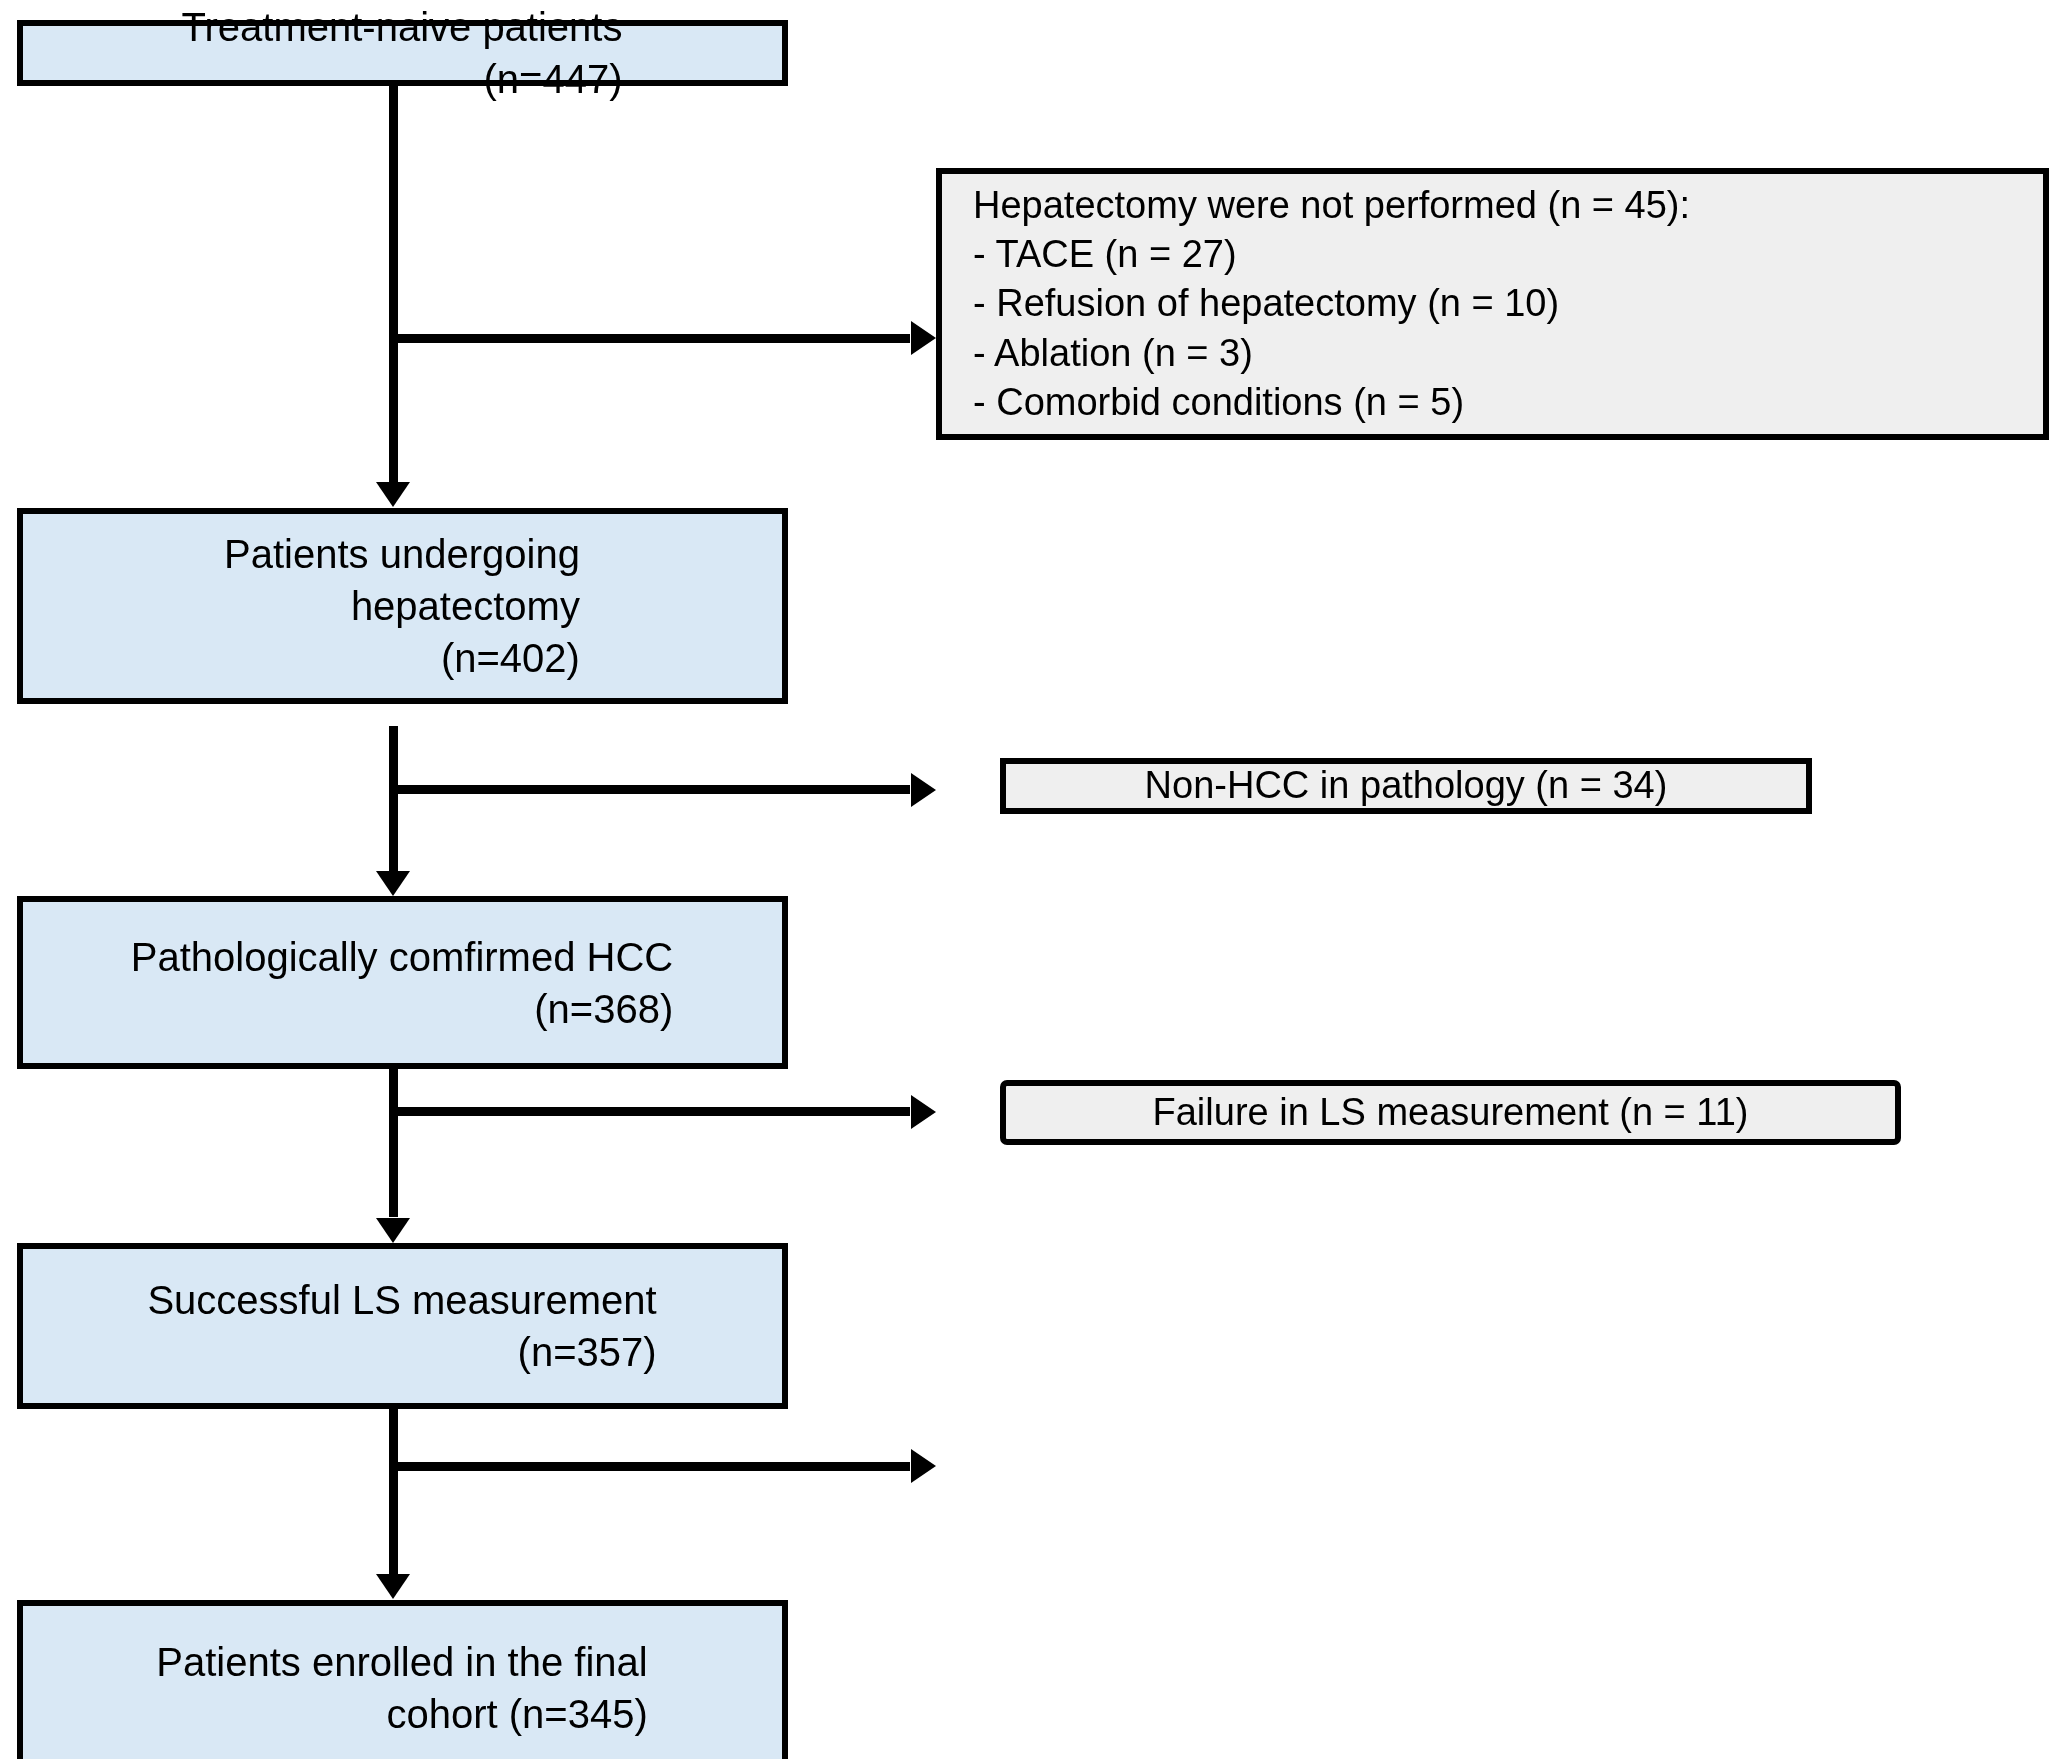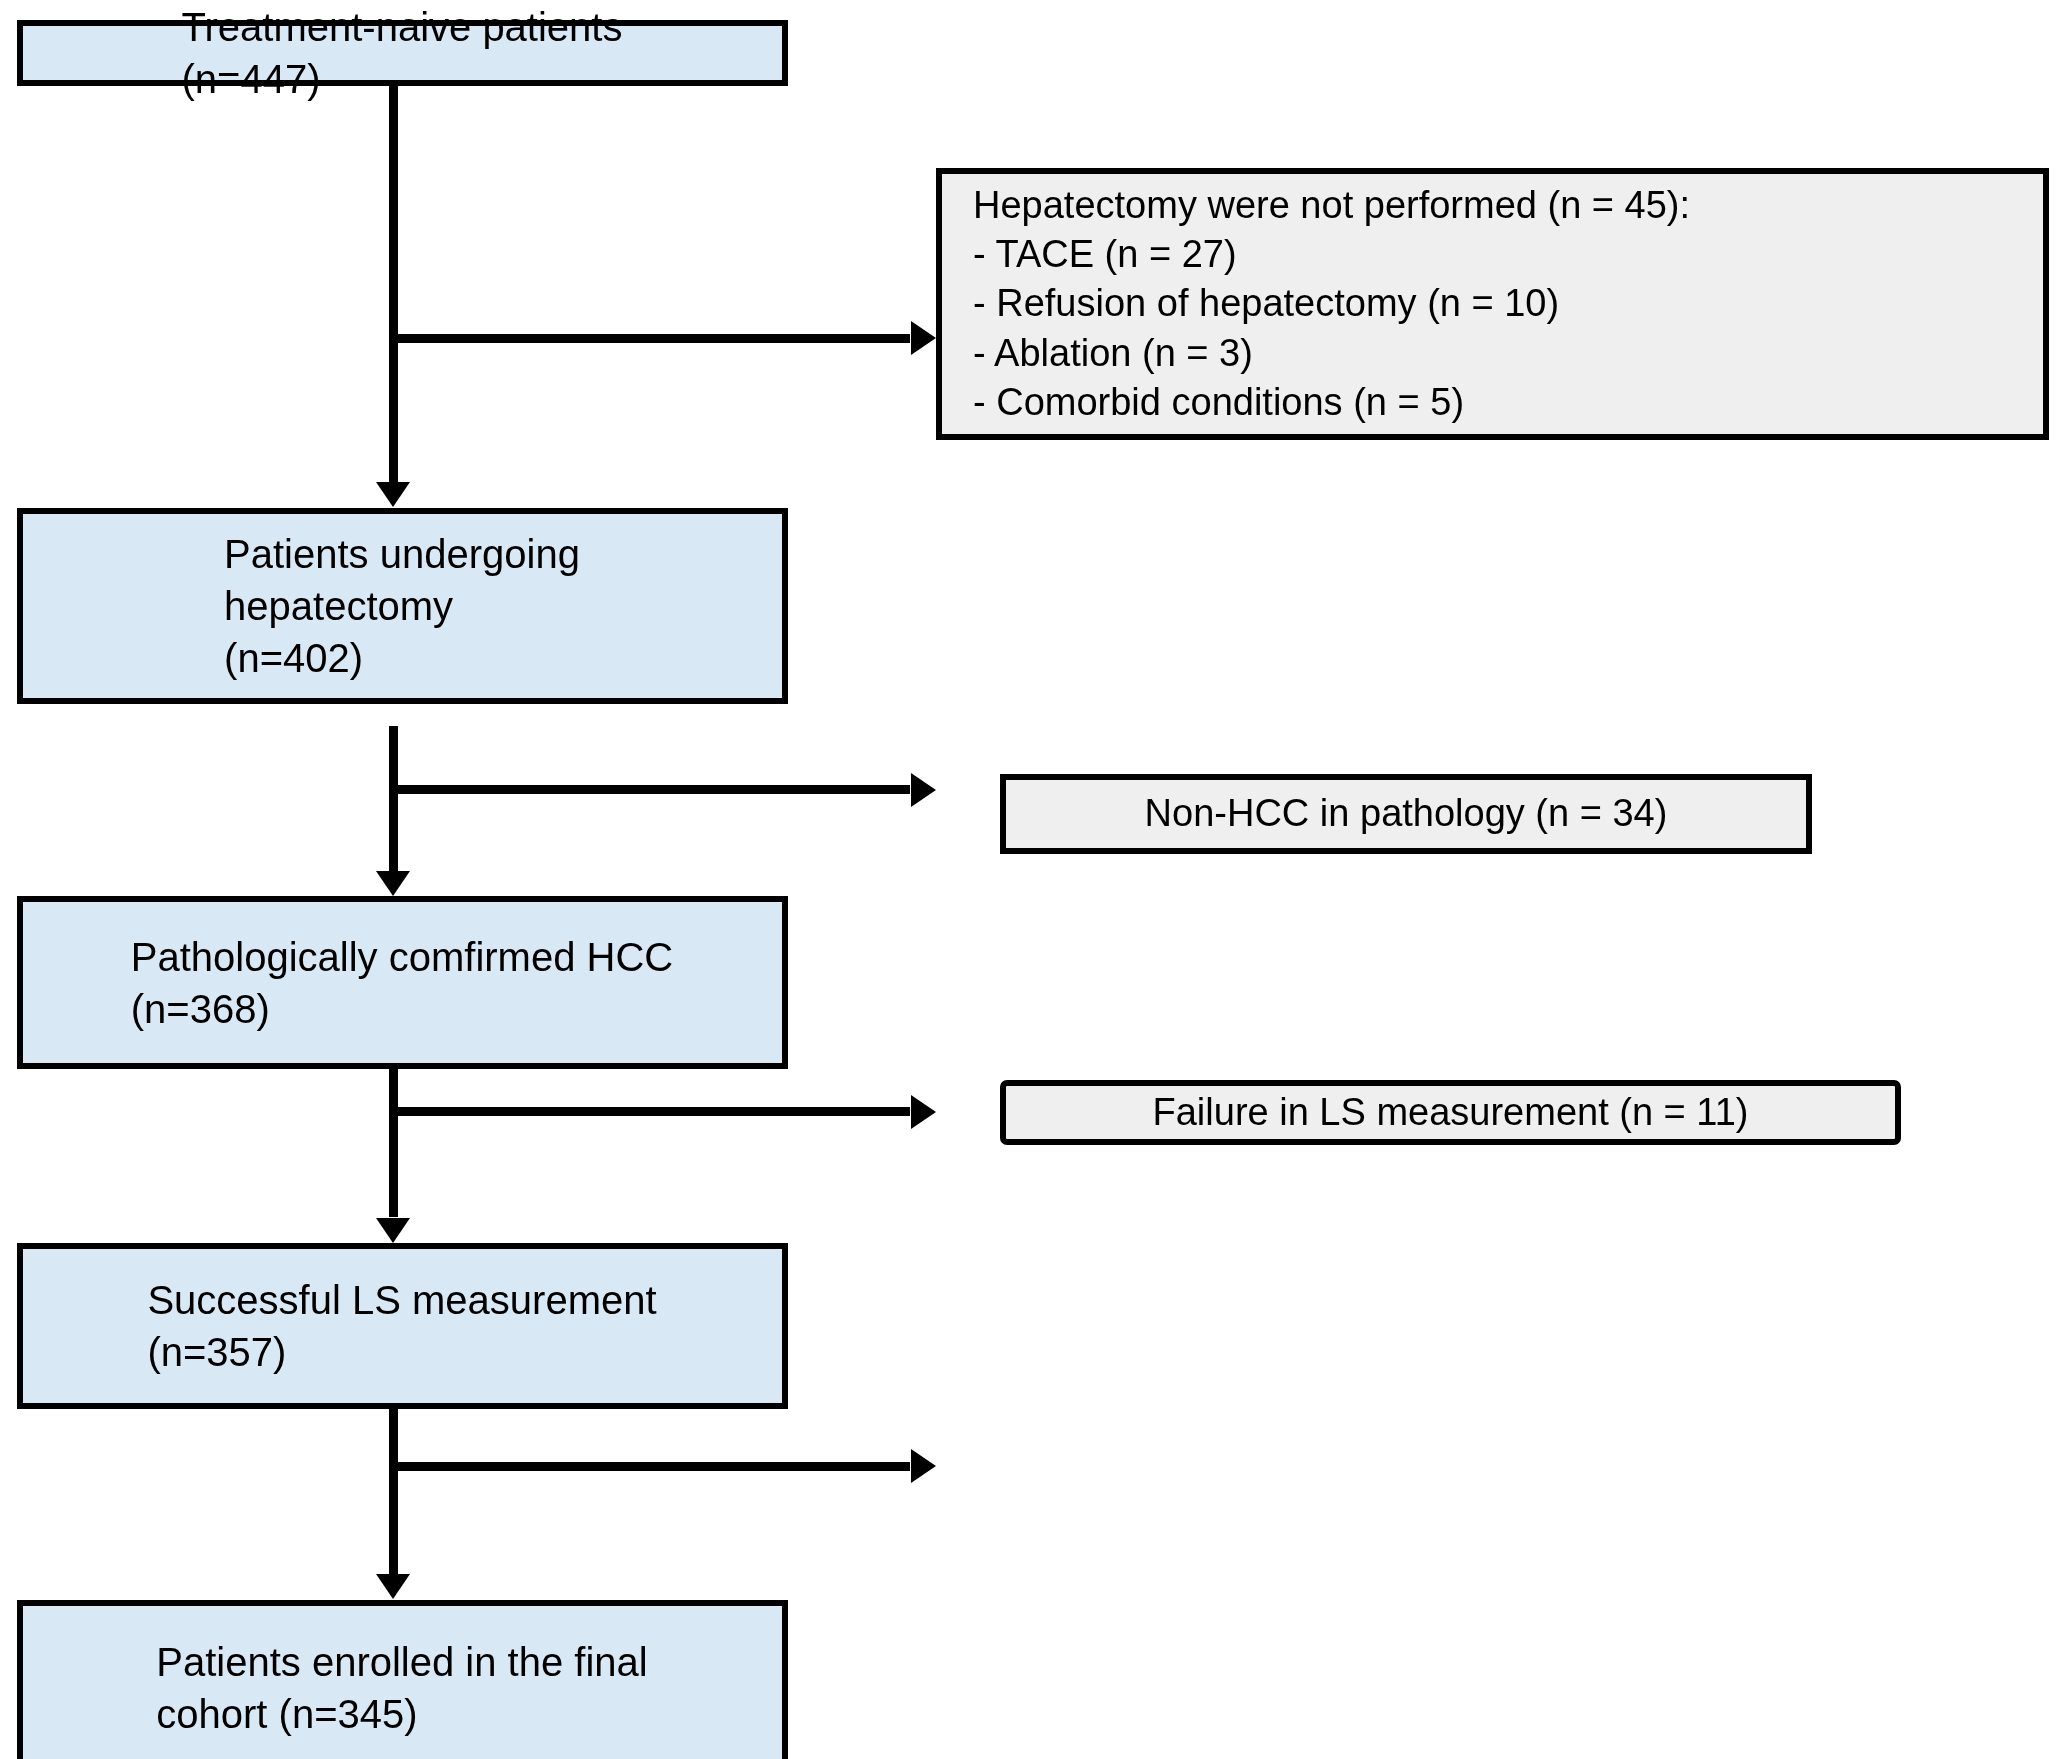--- a/index.html
+++ b/index.html
@@ -17,21 +17,21 @@
   }
 
   
   .node {
     position: absolute;
     box-sizing: border-box;
     border: 6px solid #000000;
     display: flex;
     align-items: center;
     justify-content: center;
-    text-align: left;
+    text-align: right;
     color: #000000;
     line-height: 1.30;
     white-space: pre-line;
   }
   .node.primary {
     background: #d9e8f5;
     font-size: 40px;
   }
   .node.exclusion {
     background: #efefef;
@@ -94,21 +94,21 @@
   <div class="node primary" style="left:16.5px; top:508px; width:771px; height:196px;">Patients undergoing
 hepatectomy
 (n=402)</div>
 
   <div class="vline" style="left:389px; top:726px; height:145px;"></div>
   <div class="arrow-down" style="left:376px; top:871px;"></div>
 
   <div class="hline" style="left:389px; top:785px; width:521px;"></div>
   <div class="arrow-right" style="left:911px; top:773px;"></div>
 
-  <div class="node exclusion" style="left:1000px; top:758px; width:812px; height:80px;margin-top:16px;">Non-HCC in pathology (n = 34)</div>
+  <div class="node exclusion" style="left:1000px; top:758px; width:812px; height:56px;">Non-HCC in pathology (n = 34)</div>
 
   <div class="node primary" style="left:16.5px; top:896px; width:771px; height:173px;">Pathologically comfirmed HCC
 (n=368)</div>
 
   <div class="vline" style="left:389px; top:1069px; height:148px;"></div>
   <div class="arrow-down" style="left:376px; top:1218px;"></div>
 
   <div class="hline" style="left:389px; top:1107px; width:521px;"></div>
   <div class="arrow-right" style="left:911px; top:1095px;"></div>
 

